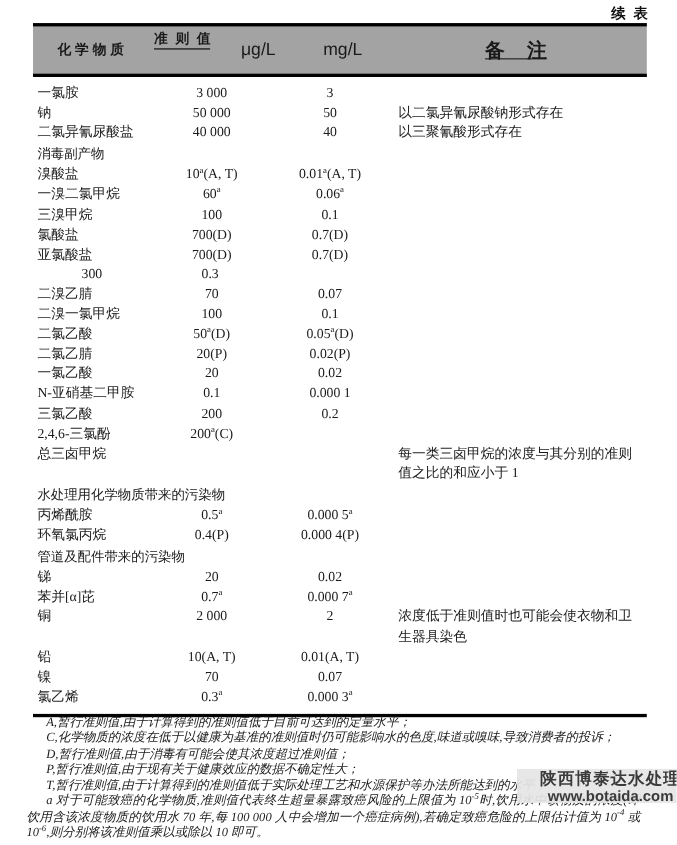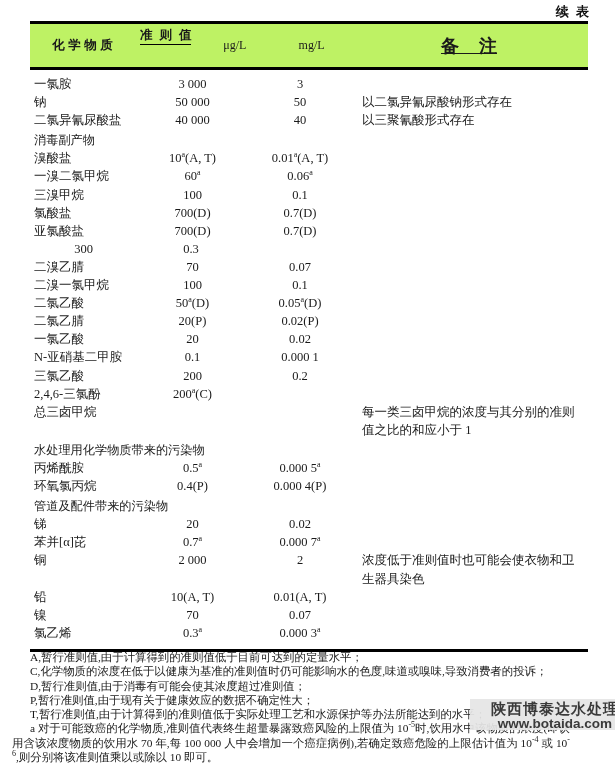--- a/index.html
+++ b/index.html
@@ -11,50 +11,50 @@
   .continued{
     position:absolute;top:3px;right:26px;
     font-family:"Liberation Sans","DejaVu Sans",sans-serif;
     font-weight:bold;font-size:13px;white-space:pre;color:#111;
   }
   .gtable{
     position:absolute;left:30px;top:21px;width:558px;
     border-bottom:3px solid #000;
   }
   .thead{
-    display:flex;background:#bef264;
+    display:flex;background:#a3a3a3;
     border-top:3px solid #000;border-bottom:3px solid #000;
     height:43px;
     font-family:"Liberation Sans","DejaVu Sans",sans-serif;
   }
   .th-substance{width:105px;display:flex;align-items:center;justify-content:center;
     font-weight:bold;font-size:12.5px;white-space:pre;}
   .th-guideline{width:215px;display:flex;}
   .gl-title{height:20px;line-height:22px;text-align:center;font-weight:bold;
     font-size:12.5px;border-bottom:1px solid #000;white-space:pre;margin:0 5px;}
   .gl-units{display:flex;flex:1;align-items:center;
-    font-family:Liberation Serif, serif;font-size:12px;}
+    font-family:Liberation Sans, sans-serif;font-size:16px;}
   .gl-units span{width:50%;text-align:center;}
   .th-remark{flex:1;display:flex;align-items:center;justify-content:center;
     font-weight:bold;font-size:18px;white-space:pre;text-decoration:underline;}
   .tbody{padding:5px 0 7px;}
   .row{display:flex;line-height:18.1px;font-size:12.5px;}
   .c-name{width:105px;padding-left:4px;}
   .c-ug{width:107px;text-align:center;}
   .c-mg{width:108px;text-align:center;}
   .c-remark{flex:1;padding-left:8px;padding-right:2px;}
   .row.section{margin-top:2px;}
   .row.section .c-name{
     width:auto;font-weight:normal;
     font-family:"Liberation Sans","DejaVu Sans",sans-serif;font-size:12.2px;
   }
   sup{font-size:8px;line-height:0;}
   .footnotes{
-    position:absolute;left:12px;top:650px;width:558px;
-    font-size:11.4px;line-height:14.3px;color:#1a1a1a;
+    position:absolute;left:24px;top:650px;width:558px;
+    font-size:11.4px;line-height:14.3px;color:#1a1a1a;font-style:italic;
   }
   .note{text-indent:18px;}
   .note-a{text-indent:18px;text-align:justify;}
   .watermark{
     position:absolute;left:470px;top:699px;width:170px;
     background:rgba(229,229,229,0.93);
     font-family:"Liberation Sans","DejaVu Sans",sans-serif;
     font-weight:bold;color:#3a3a3a;text-align:center;
     padding:1px 16px 0 0;
   }

